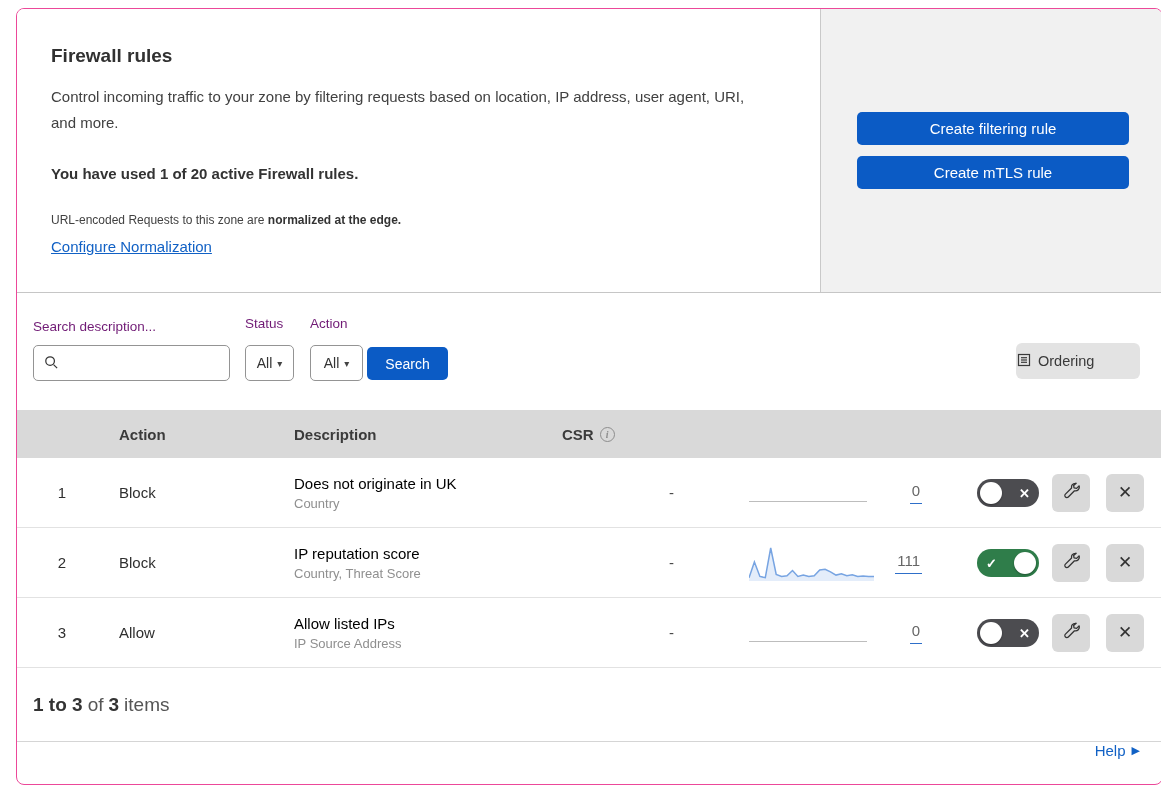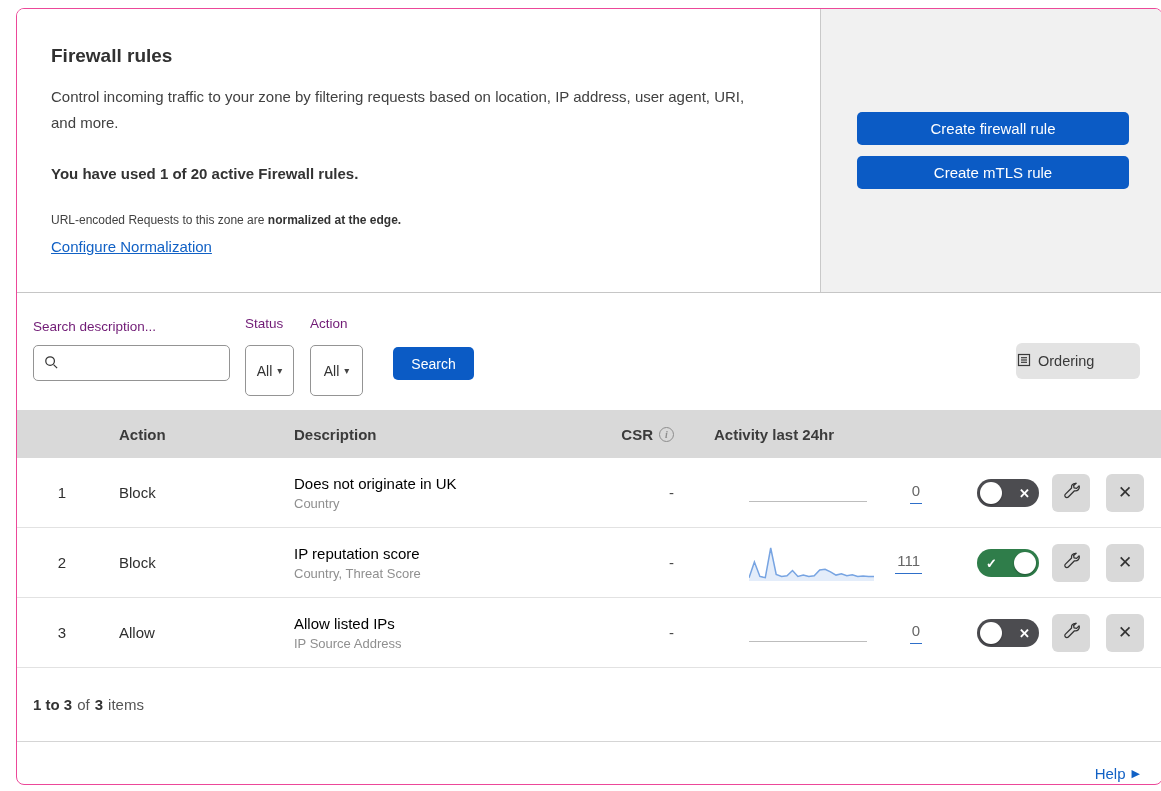--- a/index.html
+++ b/index.html
@@ -42,43 +42,43 @@
   .lbl-search{left:16px;top:26px;}
   .lbl-status{left:228px;top:23px;}
   .lbl-action{left:293px;top:23px;}
   .search-box{position:absolute;left:16px;top:52px;width:197px;height:36px;}
   .search-box input{
     width:100%;height:100%;border:1px solid #949494;border-radius:5px;
     padding:0 8px 0 34px;font-size:14px;font-family:"Liberation Sans",sans-serif;outline:none;
   }
   .search-box .mag{position:absolute;left:11px;top:10px;}
   .dd{
-    position:absolute;top:52px;height:51px;background:#fff;border:1px solid #949494;border-radius:5px;
+    position:absolute;top:52px;height:36px;background:#fff;border:1px solid #949494;border-radius:5px;
     display:flex;align-items:center;justify-content:center;gap:5px;font-size:14px;color:#333;cursor:pointer;
     font-family:"Liberation Sans",sans-serif;
   }
   .dd-status{left:228px;width:49px;}
   .dd-action{left:293px;width:53px;}
   .dd .arrow{font-size:10px;color:#444;}
   .search-btn{
-    position:absolute;left:376px;top:54px;width:81px;height:33px;border:none;border-radius:5px;
+    position:absolute;left:350px;top:54px;width:81px;height:33px;border:none;border-radius:5px;
     background:var(--accent-blue);color:#fff;font-size:14px;cursor:pointer;
     font-family:"Liberation Sans",sans-serif;
   }
   .ordering-btn{
     position:absolute;right:22px;top:50px;width:124px;height:36px;border:none;border-radius:6px;
     background:#e3e3e3;color:#3a3a3a;font-size:14.5px;cursor:pointer;
     display:flex;align-items:center;justify-content:flex-start;gap:6px;
     font-family:"Liberation Sans",sans-serif;
   }
   
   .grid{display:grid;grid-template-columns:90px 175px 280px 120px 250px 1fr;align-items:center;}
   .thead{height:48px;background:#d9d9d9;font-size:15px;font-weight:600;color:#3b3b3b;}
   .thead .c2,.thead .c3{padding-left:12px;}
-  .thead .c4{text-align:right;padding-right:8px;display:flex;justify-content:flex-end;align-items:center;gap:6px;}
+  .thead .c4{text-align:right;padding-right:8px;display:flex;justify-content:flex-start;align-items:center;gap:6px;}
   .thead .c5{padding-left:32px;}
   .info-i{
     width:15px;height:15px;border:1px solid #8d8d8d;border-radius:50%;color:#8d8d8d;
     font-size:10px;display:inline-flex;align-items:center;justify-content:center;
     font-family:"Liberation Serif",serif;font-style:italic;font-weight:700;
   }
   .row{height:70px;border-bottom:1px solid #e2e2e2;background:#fff;}
   .cell-num{text-align:center;font-size:15px;color:#2f2f2f;}
   .cell-action{padding-left:12px;font-size:15px;color:#2f2f2f;}
   .cell-desc{padding-left:12px;}
@@ -107,41 +107,41 @@
   .toggle.on .t-knob{right:3px;}
   .toggle.on .t-mark{left:9px;}
   .icon-btn{
     width:38px;height:38px;border:none;border-radius:6px;background:#d9d9d9;color:#333;
     display:flex;align-items:center;justify-content:center;font-size:17px;cursor:pointer;
     font-family:"Liberation Sans",sans-serif;
   }
   .icon-btn.wrench{margin-left:13px;}
   .icon-btn.delete{margin-left:16px;}
   
-  .items-row{height:73px;display:flex;align-items:center;padding-left:16px;font-size:15px;color:#555;gap:5px;}
+  .items-row{height:73px;display:flex;align-items:center;padding-left:16px;font-size:19px;color:#555;gap:5px;}
   .items-row b{color:#333;}
-  .help-row{border-top:1px solid #d5d5d5;height:41px;display:flex;align-items:flex-end;justify-content:flex-end;padding-right:22px;}
+  .help-row{border-top:1px solid #d5d5d5;height:41px;display:flex;align-items:flex-start;justify-content:flex-end;padding-right:22px;}
   .help-link{display:flex;align-items:center;gap:6px;color:var(--link-blue);font-size:15px;cursor:pointer;text-decoration:none;}
   .help-link .tri{font-size:11px;}
 </style>
 </head>
 <body>
 
 <div class="card">
 
   <div class="top">
     <div class="top-left">
       <h1 class="page-title">Firewall rules</h1>
       <p class="page-desc">Control incoming traffic to your zone by filtering requests based on location, IP address, user agent, URI, and more.</p>
       <p class="usage-line">You have used 1 of 20 active Firewall rules.</p>
       <p class="norm-line"><span>URL-encoded Requests to this zone are </span><b>normalized at the edge.</b></p>
       <a class="norm-link">Configure Normalization</a>
     </div>
     <div class="top-right">
-      <button class="cta-btn b1">Create firewall rule</button>
+      <button class="cta-btn b1">Create filtering rule</button>
       <button class="cta-btn b2">Create mTLS rule</button>
     </div>
   </div>
 
   <div class="filter-bar">
     <span class="f-label lbl-search">Search description...</span>
     <div class="search-box">
       <span class="mag">
         <svg width="15" height="15" viewBox="0 0 16 16">
             <circle cx="6.5" cy="6.5" r="4.6" fill="none" stroke="#333" stroke-width="1.3"></circle>
@@ -175,21 +175,20 @@
   </div>
 
   <div class="grid thead">
     <div class="c1"></div>
     <div class="c2">Action</div>
     <div class="c3">Description</div>
     <div class="c4">
       <span>CSR</span>
       <span class="info-i">i</span>
     </div>
-    <div class="c5">Activity last 24hr</div>
     <div class="c6"></div>
   </div>
 
   <div class="grid row">
     <div class="cell-num">1</div>
     <div class="cell-action">Block</div>
     <div class="cell-desc">
       <div class="desc-title">Does not originate in UK</div>
       <div class="desc-fields">Country</div>
     </div>

